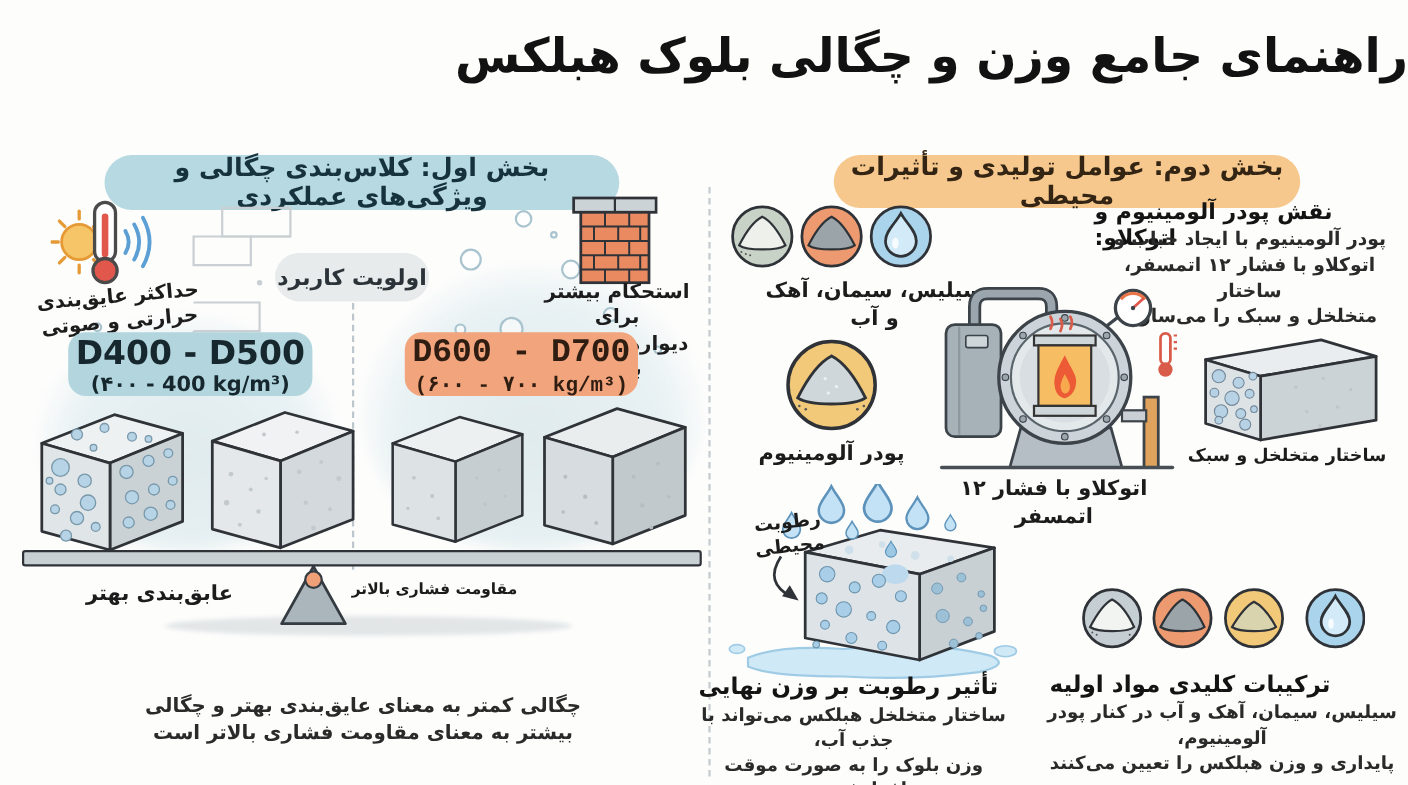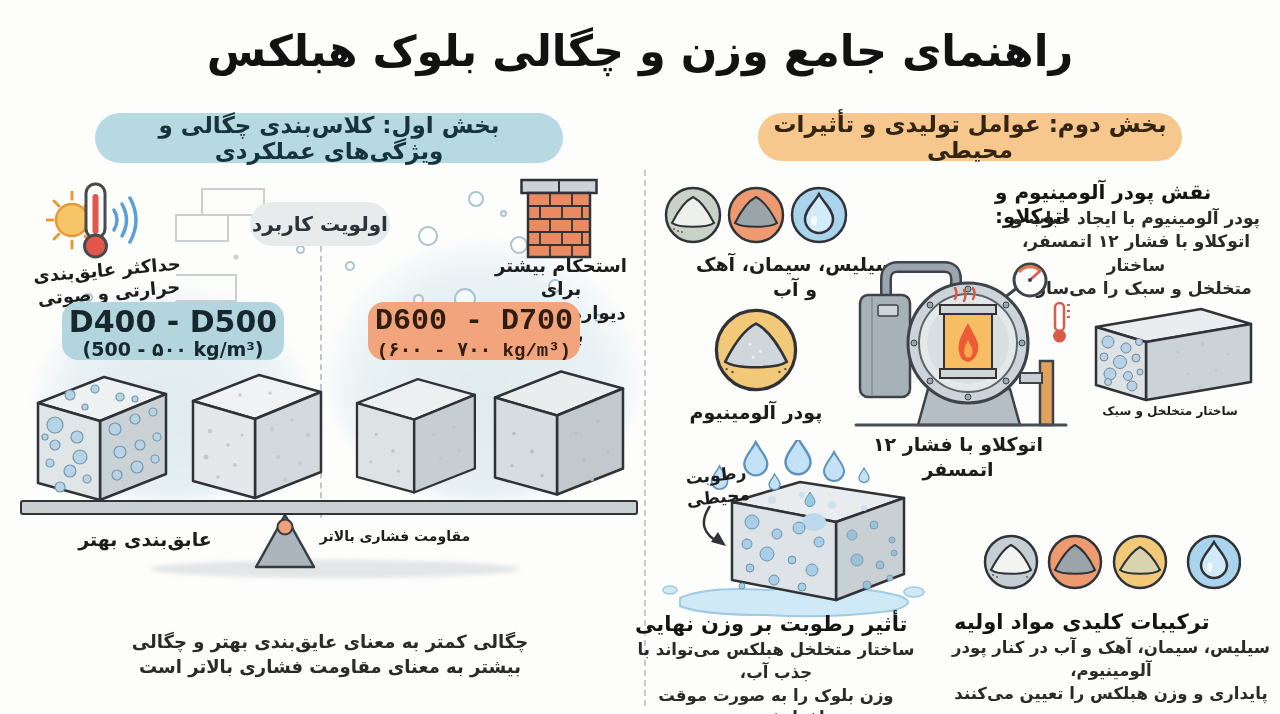--- a/index.html
+++ b/index.html
@@ -5,26 +5,26 @@
   * { margin:0; padding:0; box-sizing:border-box; }
   body { background:#888; font-family:"DejaVu Sans", sans-serif; }
   .canvas{
     position:relative; width:1280px; height:714px; margin:0 auto;
     background:#fdfdfc; overflow:hidden; direction:rtl;
   }
   .abs{ position:absolute; }
   .fa{ direction:rtl; color:#1b1b1b; }
   .ml{ white-space:pre-line; }
   .page-title{
-    top:26px; left:0; width:1280px; text-align:center;
+    top:26px; left:0; width:1280px; 
     font-size:43px; font-weight:800; color:#121212; letter-spacing:-1px;
   }
   .pill{
     border-radius:30px; text-align:center; font-weight:700; font-size:23px;
-    display:flex; align-items:center; justify-content:center; color:#20262b;
+    display:flex; align-items:center; justify-content:center; color:#20262b;margin-top:28px;
   }
   .pill-blue{ background:#b7d9e2; color:#16323d; }
   .pill-orange{ background:#f6c88d; color:#332413; }
   .pill-gray{ background:#e7ebec; color:#2c3338; }
   .cap{ font-weight:700; font-size:18px; text-align:center; line-height:1.3; color:#1c1c1c;}
   .densbox{
     border-radius:16px; text-align:center; padding-top:4px;
   }
   .densbox .rng{ font-size:30px; font-weight:800; line-height:1.05; }
   .densbox .dns{ font-size:19px; font-weight:700; }
@@ -125,21 +125,21 @@
         <line x1="62" y1="54" x2="62" y2="67"></line>
       <line x1="30" y1="67" x2="30" y2="79"></line>
         <line x1="52" y1="67" x2="52" y2="79"></line>
     </g>
   </svg>
   <div class="abs fa cap ml" style="left:485px; top:254px; width:152px;">استحکام بیشتر برای
 دیوارهای با بار بالاتر</div>
 
   <div class="abs densbox blue" style="left:62px; top:302px; width:222px; height:58px; z-index:4;">
     <div class="rng" dir="ltr">D400 - D500</div>
-    <div class="dns" dir="ltr">(500 - ۵۰۰ kg/m³)</div>
+    <div class="dns" dir="ltr">(۴۰۰ - 400 kg/m³)</div>
   </div>
   <div class="abs densbox orange" style="left:368px; top:302px; width:212px; height:58px; z-index:4;font-family:Liberation Mono, monospace;">
     <div class="rng" dir="ltr">D600 - D700</div>
     <div class="dns" dir="ltr">(۶۰۰ - ۷۰۰ kg/m³)</div>
   </div>
 
   <div class="abs shadow-ell" style="left:150px; top:560px; width:370px; height:18px;"></div>
   <div class="abs plank" style="left:20px; top:500px; width:618px; height:15px; z-index:3;"></div>
   <svg class="abs" style="left:253px; top:512px; z-index:2;" width="64" height="58" viewBox="0 0 64 58">
     <path d="M32 3 L61 55 H3 Z" fill="#aab5bc" stroke="#343b41" stroke-width="2.5" stroke-linejoin="round"></path>
@@ -343,21 +343,21 @@
     </g>
     <g fill="#bfc6ca">
       <circle cx="90" cy="70" r="1.6"></circle>
         <circle cx="115" cy="62" r="1.6"></circle>
         <circle cx="140" cy="72" r="1.6"></circle>
       <circle cx="100" cy="92" r="1.6"></circle>
         <circle cx="128" cy="88" r="1.6"></circle>
         <circle cx="112" cy="105" r="1.6"></circle>
     </g>
   </svg>
-  <div class="abs fa cap" style="left:1070px; top:404px; width:200px; font-size:12px;">ساختار متخلخل و سبک</div>
+  <div class="abs fa cap" style="left:1070px; top:404px; width:200px; font-size:16px;">ساختار متخلخل و سبک</div>
 
   <svg class="abs" style="left:652px; top:440px;" width="284" height="182" viewBox="0 0 284 182">
     <path d="M28 158 Q55 146 115 150 Q195 142 248 156 Q268 164 238 171 Q175 179 115 175 Q48 175 28 166 Z" fill="#cfe9f7" stroke="#9fcbe5" stroke-width="2"></path>
     <ellipse cx="262" cy="152" rx="10" ry="5" fill="#cfe9f7" stroke="#9fcbe5" stroke-width="1.5"></ellipse>
     <ellipse cx="18" cy="150" rx="7" ry="4" fill="#cfe9f7" stroke="#9fcbe5" stroke-width="1.5"></ellipse>
     <polygon points="80,62 148,42 252,58 184,82" fill="#e8ecee" stroke="#2f3338" stroke-width="2.5" stroke-linejoin="round"></polygon>
     <polygon points="184,82 252,58 252,134 184,160" fill="#c8d0d4" stroke="#2f3338" stroke-width="2.5" stroke-linejoin="round"></polygon>
     <polygon points="80,62 184,82 184,160 80,140" fill="#dde3e6" stroke="#2f3338" stroke-width="2.5" stroke-linejoin="round"></polygon>
     <ellipse cx="162" cy="82" rx="12" ry="9" fill="#bcd9ee"></ellipse>
     <g fill="#a9cee8" stroke="#6d94ad" stroke-width="1">

